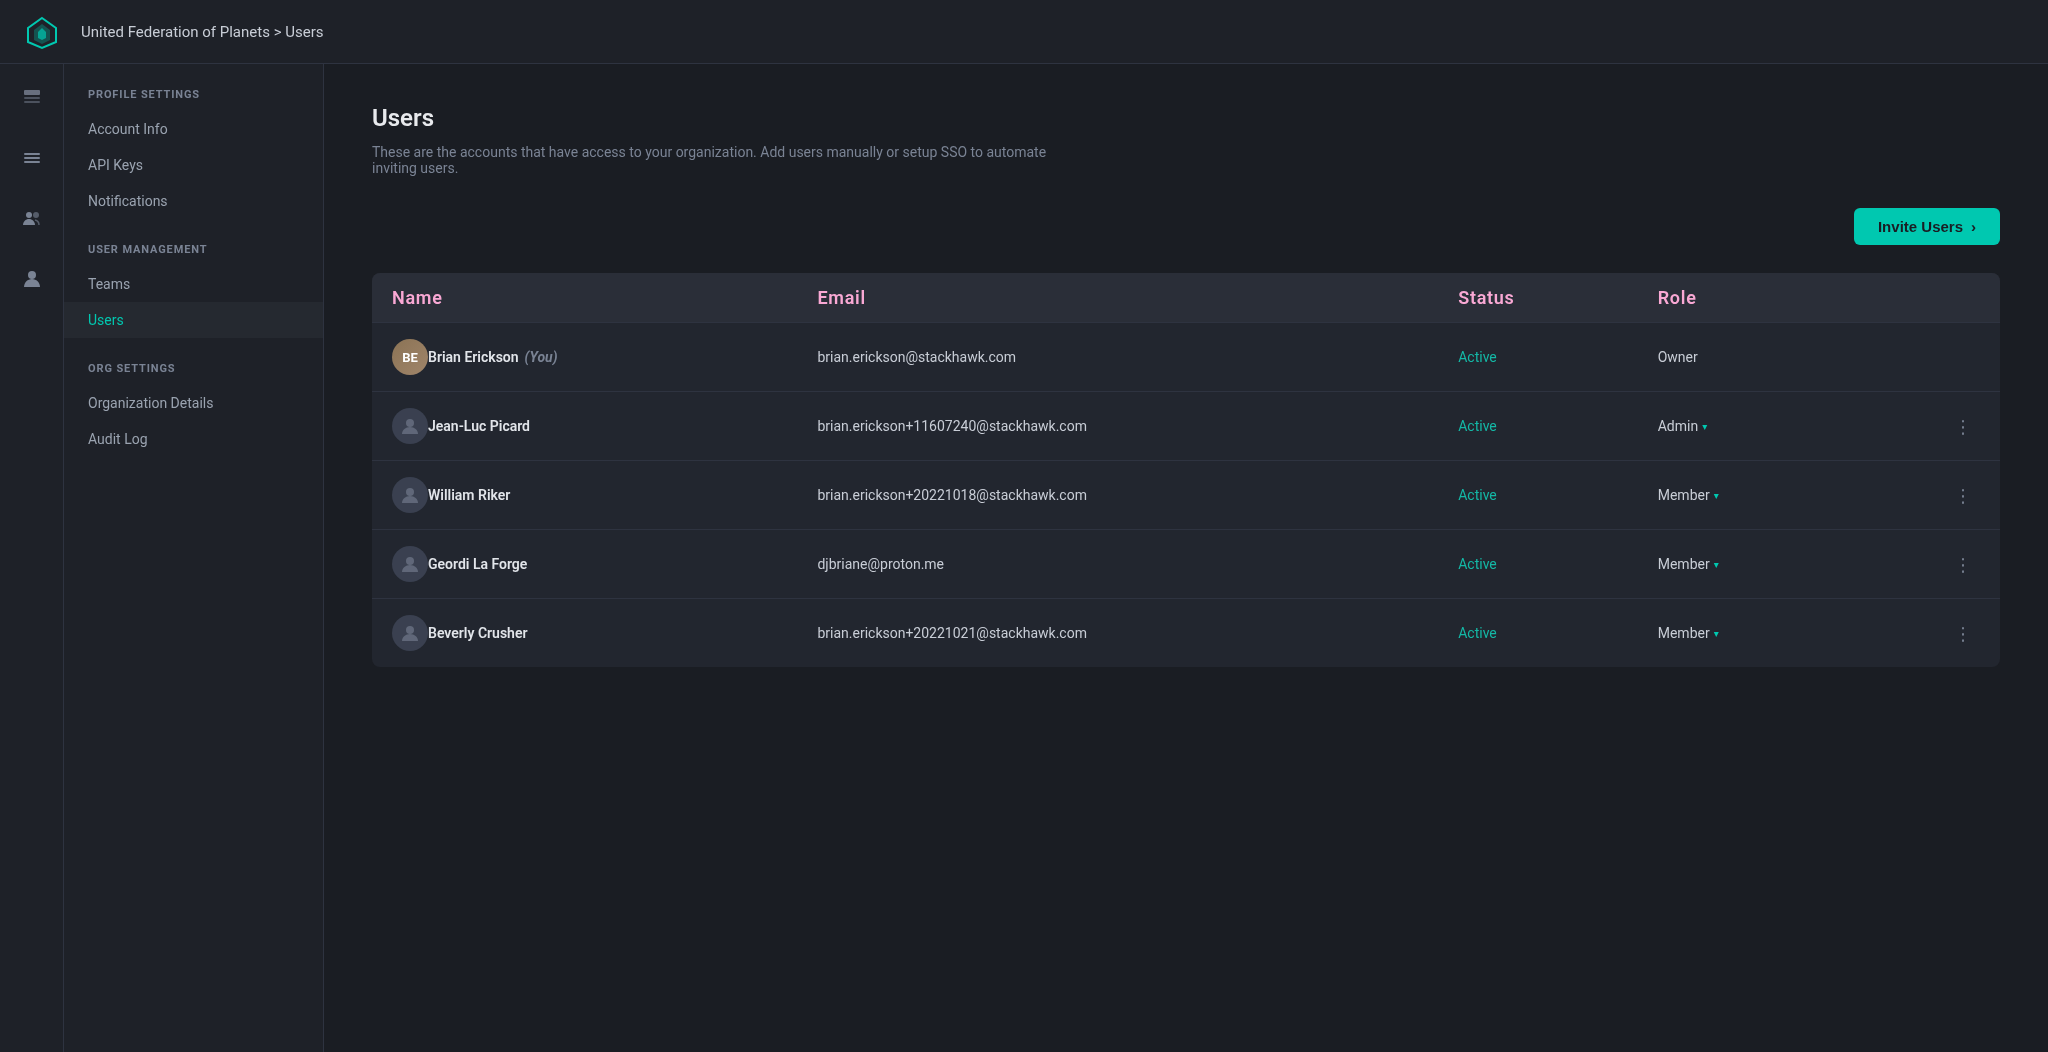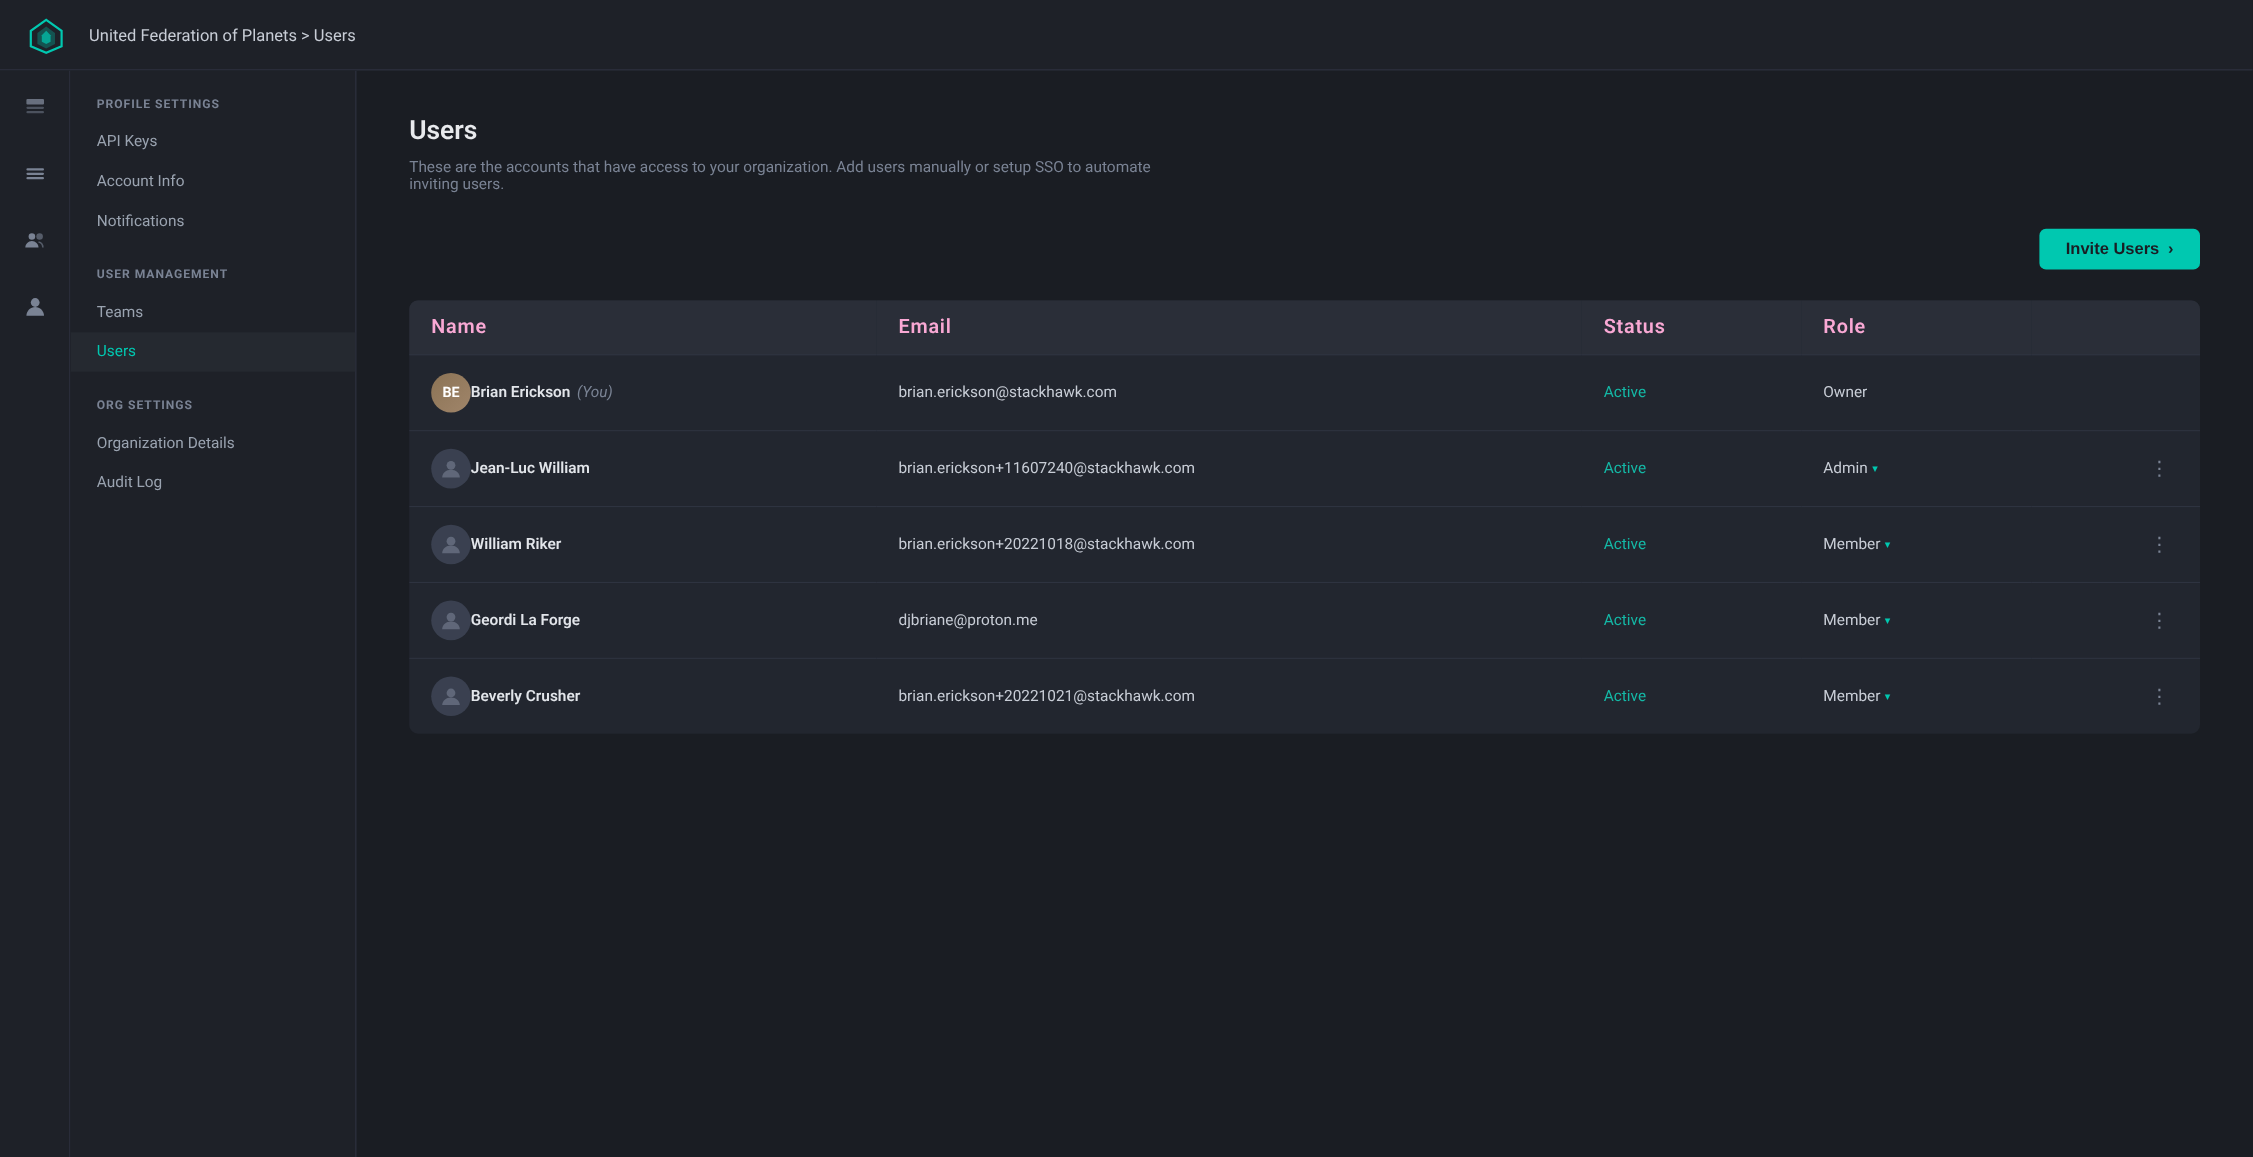--- a/index.html
+++ b/index.html
@@ -177,21 +177,21 @@
       align-items: center;
       justify-content: center;
       overflow: hidden;
       flex-shrink: 0;
     }
     .user-avatar.photo {
       background: #8b7355;
     }
     .user-avatar svg { opacity: 0.6; }
     .user-name { font-weight: 600; color: #e2e5ea; }
-    .user-you { color: #7a8394; font-style: italic; margin-left: 6px; font-weight: 400; }
+    .user-you { color: #7a8394; font-style: italic; margin-left: 6px; font-weight: 700; }
     .status-active { color: #14b8a6; }
     .role-cell {
       display: flex;
       align-items: center;
       gap: 4px;
       color: #c8cdd6;
     }
     .role-dropdown {
       display: flex;
       align-items: center;
@@ -259,22 +259,22 @@
       <svg width="22" height="22" viewBox="0 0 22 22" fill="none">
         <circle cx="11" cy="8" r="4" fill="currentColor"></circle>
         <path d="M3 20c0-4.4 3.6-8 8-8s8 3.6 8 8" fill="currentColor"></path>
       </svg>
     </div>
   </div>
 
   <div class="sidebar">
     <div class="sidebar-section">
       <div class="sidebar-section-label">PROFILE SETTINGS</div>
+      <a class="sidebar-item" href="#">Account Info</a>
       <a class="sidebar-item" href="#">API Keys</a>
-      <a class="sidebar-item" href="#">Account Info</a>
       <a class="sidebar-item" href="#">Notifications</a>
     </div>
     <div class="sidebar-section">
       <div class="sidebar-section-label">USER MANAGEMENT</div>
       <a class="sidebar-item" href="#">Teams</a>
       <a class="sidebar-item active" href="#">Users</a>
     </div>
     <div class="sidebar-section">
       <div class="sidebar-section-label">ORG SETTINGS</div>
       <a class="sidebar-item" href="#">Organization Details</a>
@@ -330,21 +330,21 @@
   </tr>
           <tr>
     <td>
       <div class="user-cell">
         <div class="user-avatar">
       <svg width="20" height="20" viewBox="0 0 20 20" fill="#7a8394">
         <circle cx="10" cy="7" r="4"></circle>
         <path d="M2 18c0-4 3.6-7 8-7s8 3 8 7"></path>
       </svg>
     </div>
-        <span class="user-name">Jean-Luc William</span>
+        <span class="user-name">Jean-Luc Picard</span>
 
       </div>
     </td>
     <td>
       <span>brian.erickson+11607240@stackhawk.com</span>
     </td>
     <td>
       <span class="status-active">Active</span>
     </td>
     <td>

